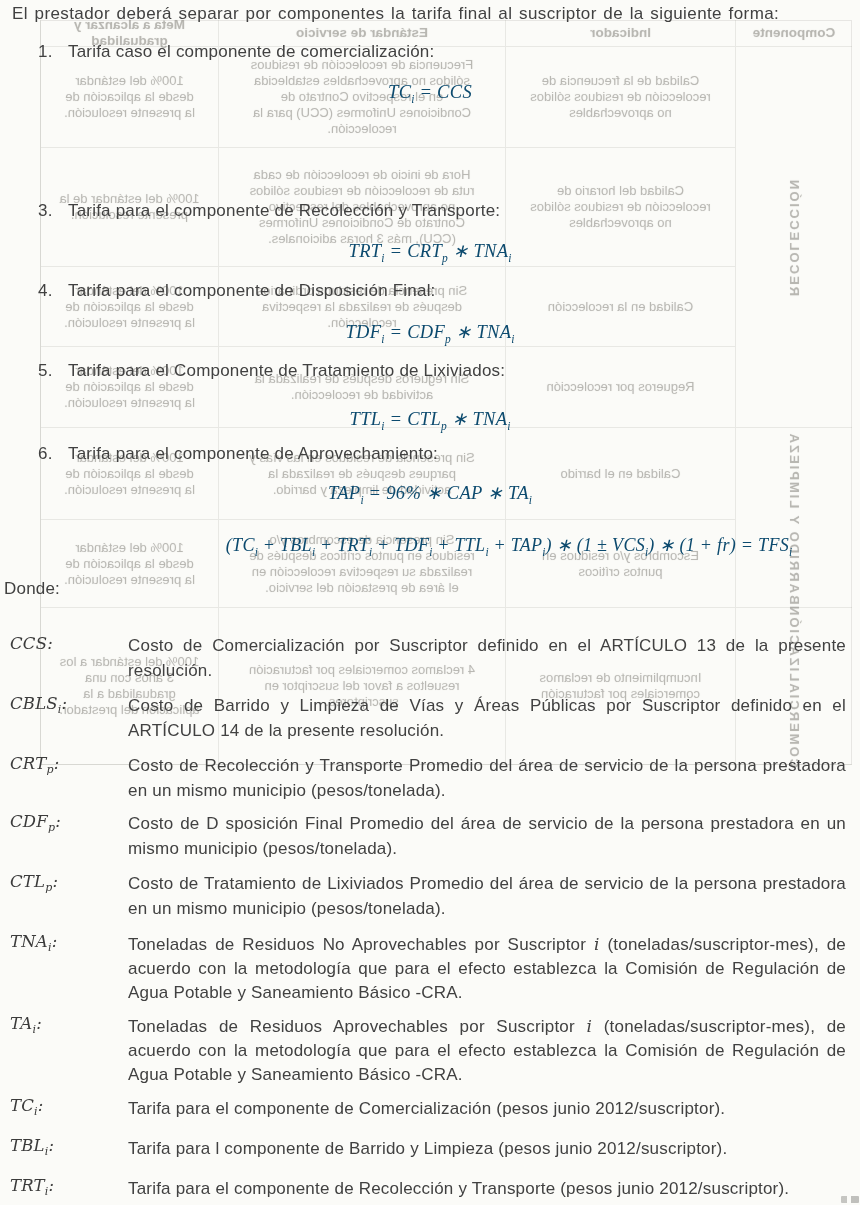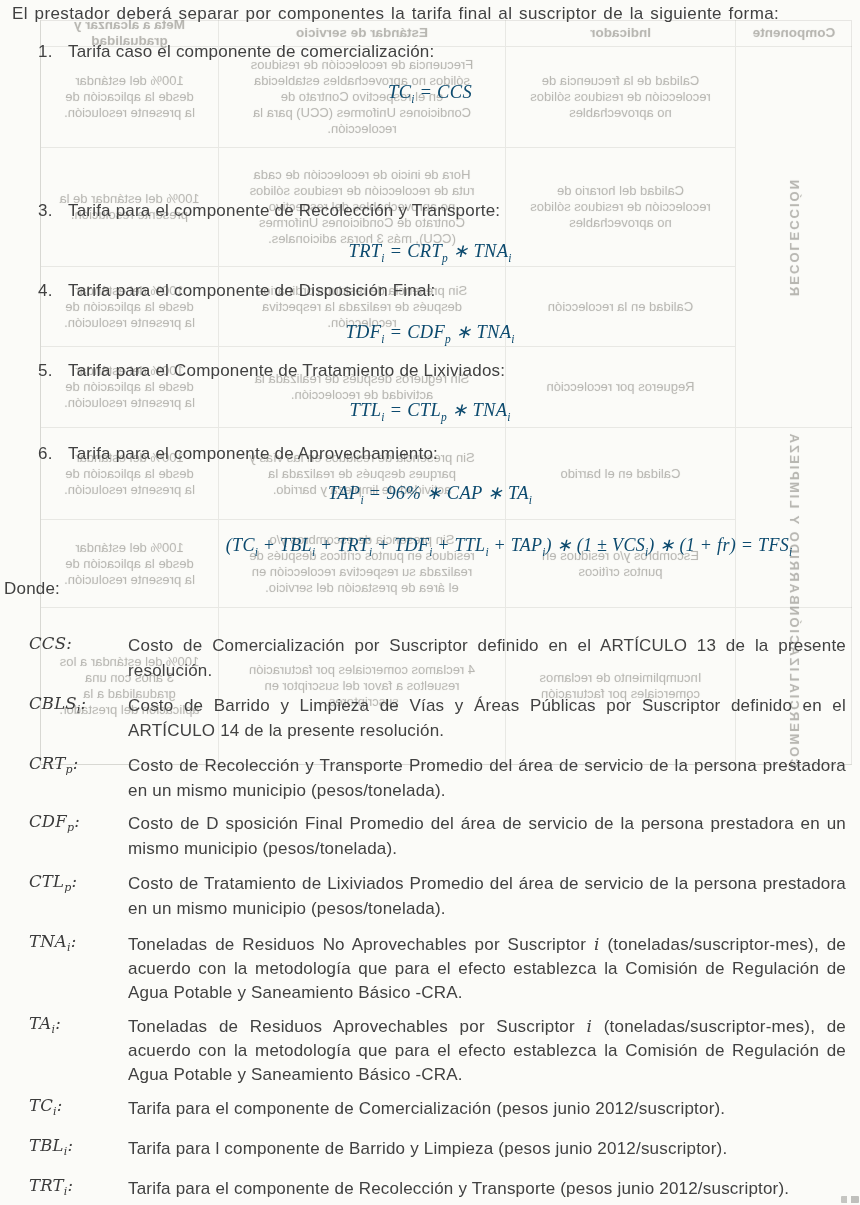--- a/index.html
+++ b/index.html
@@ -56,21 +56,21 @@
   .formula {
     position:absolute; left:0; right:0; text-align:center; white-space:nowrap;
     font-family:Liberation Serif, serif; font-style:italic;
     font-size:18.5px; color:#0c4a6e; letter-spacing:0.3px;
   }
   .formula sub { font-size:11.5px; letter-spacing:0; }
   .f-main { padding-left:158px; font-size:18px; }
   .def { position:absolute; left:0; right:0; }
   .dterm { position:absolute; left:10px; top:0;
     font-family:"DejaVu Serif", serif; font-style:italic;
-    font-size:16.5px; color:#3b3b3b; white-space:nowrap;margin-left:19px; }
+    font-size:16.5px; color:#3b3b3b; white-space:nowrap; }
   .dterm sub { font-size:11px; }
   .dbody { position:absolute; left:128px; width:718px;
     text-align:justify; line-height:24px; color:#414141; }
   .dbody .iti { font-style:italic; font-family:"DejaVu Serif", serif; }
   .corner-smudge { position:absolute; left:841px; top:1196px; width:18px; height:7px;
     opacity:0.55; border-radius:1px;
     background:linear-gradient(90deg,#9a9a96 0 35%, transparent 35% 55%, #8f8f8b 55% 100%); }
 </style>
 </head>
 <body>
@@ -148,21 +148,21 @@
     <div class="item" style="top:281px">
       <span class="num">4.</span><span>Tarifa para el componente de Disposición Final:</span>
     </div>
     <div class="formula" style="top:321px">
       <span>TDF</span><sub>i</sub><span> = CDF</span><sub>p</sub><span> ∗ TNA</span><sub>i</sub>
     </div>
 
     <div class="item" style="top:361px">
       <span class="num">5.</span><span>Tarifa para el Componente de Tratamiento de Lixiviados:</span>
     </div>
-    <div class="formula" style="top:399px">
+    <div class="formula" style="top:408px">
       <span>TTL</span><sub>i</sub><span> = CTL</span><sub>p</sub><span> ∗ TNA</span><sub>i</sub>
     </div>
 
     <div class="item" style="top:444px">
       <span class="num">6.</span><span>Tarifa para el componente de Aprovechamiento:</span>
     </div>
     <div class="formula" style="top:482px">
       <span>TAP</span><sub>i</sub><span> = 96% ∗ CAP ∗ TA</span><sub>i</sub>
     </div>
 

